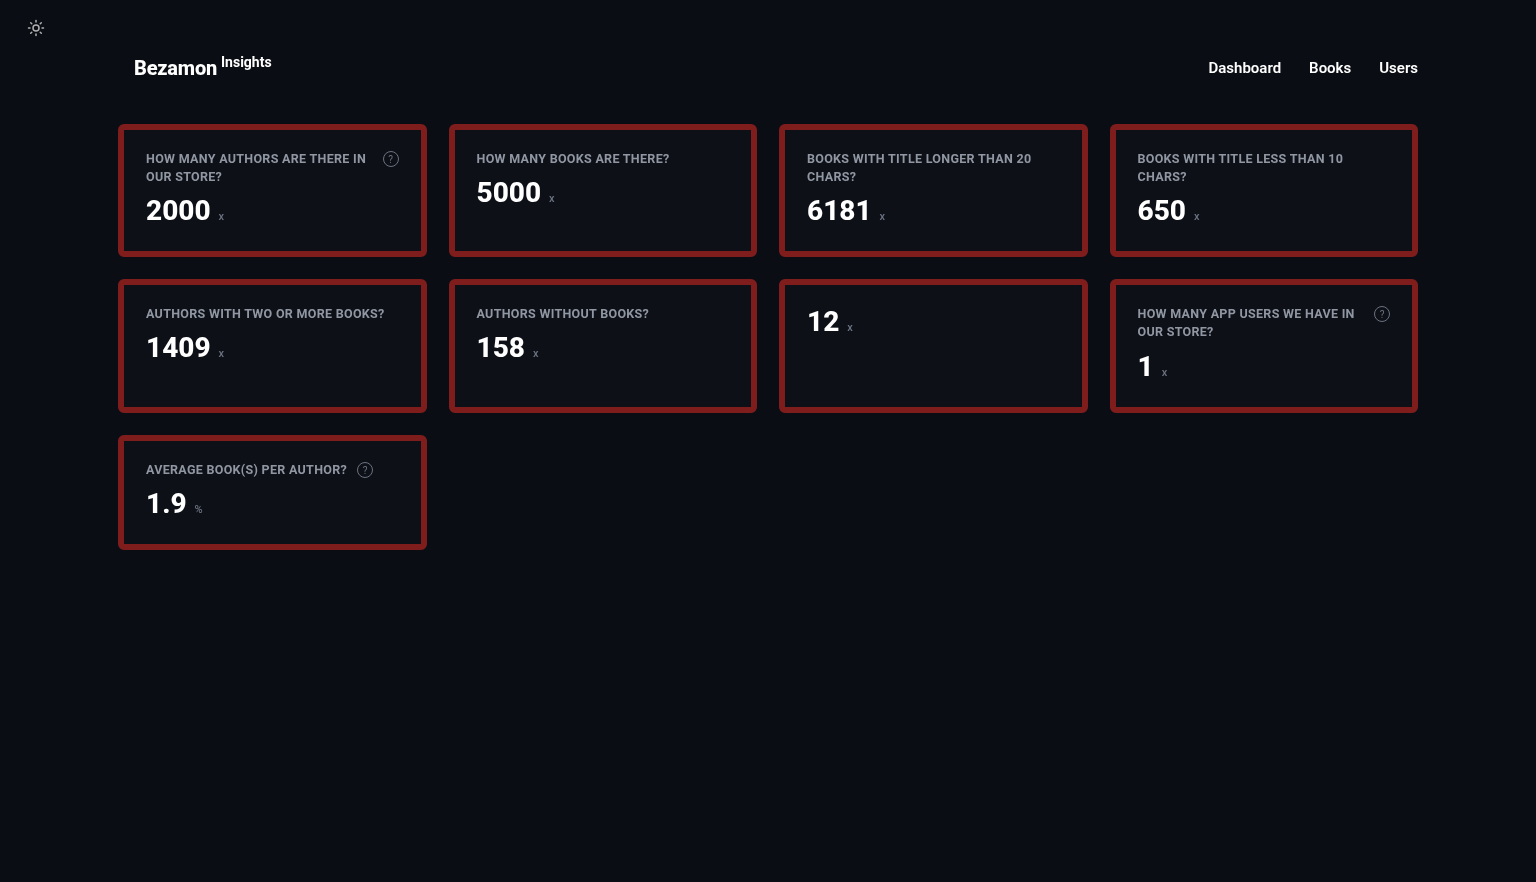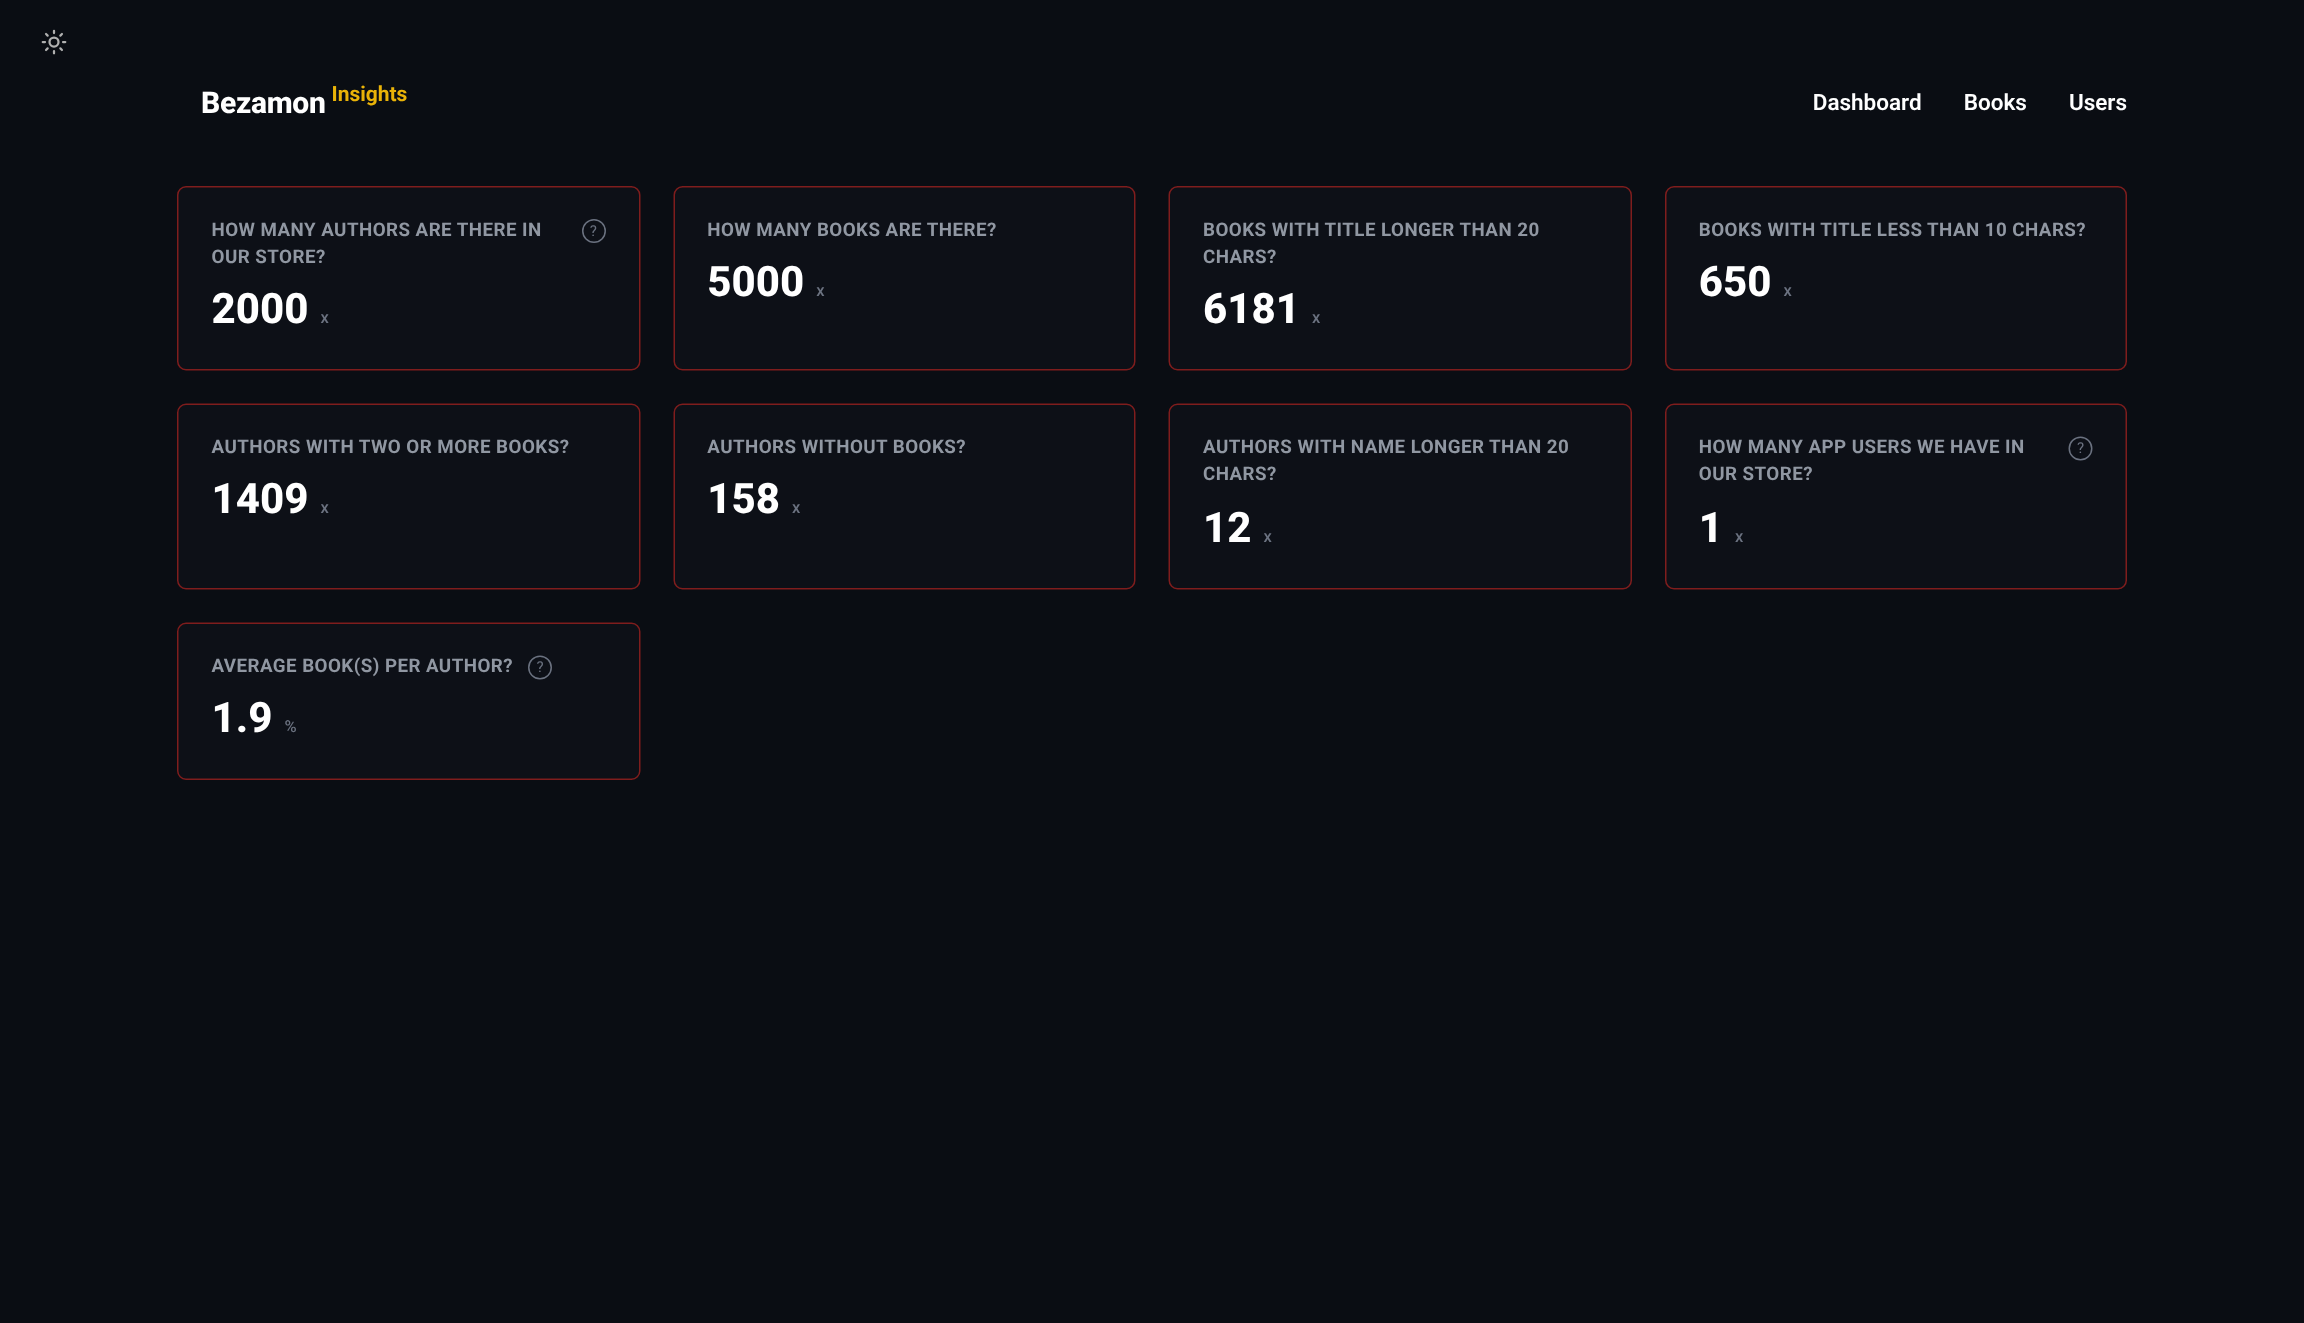--- a/index.html
+++ b/index.html
@@ -53,21 +53,21 @@
     .logo-main {
       font-size: 20px;
       font-weight: 800;
       color: #ffffff;
       letter-spacing: -0.2px;
     }
     
     .logo-sub {
       font-size: 14px;
       font-weight: 700;
-      color: #eab308;
+      color: #ffffff;
       position: relative;
       top: -8px;
     }
     
     .nav {
       display: flex;
       gap: 28px;
       justify-content: flex-end;
     }
     
@@ -79,21 +79,21 @@
     }
     
     .cards-grid {
       display: grid;
       grid-template-columns: repeat(4, 1fr);
       gap: 22px;
     }
     
     .card {
       background-color: #0d1017;
-      border: 1px solid #7f1d1d;
+      border: 6px solid #7f1d1d;
       border-radius: 6px;
       padding: 20px 22px 24px 22px;
       min-height: 104px;
       display: flex;
       flex-direction: column;
       position: relative;
     }
     
     .card-title-row {
       display: flex;
@@ -232,23 +232,20 @@
       <div class="card-title-row">
         <div class="card-title">AUTHORS WITHOUT BOOKS?</div>
       </div>
       <div class="card-value-row">
         <span class="card-value">158</span>
         <span class="card-unit">x</span>
       </div>
     </div>
 
     <div class="card">
-      <div class="card-title-row">
-        <div class="card-title">AUTHORS WITH NAME LONGER THAN 20 CHARS?</div>
-      </div>
       <div class="card-value-row">
         <span class="card-value">12</span>
         <span class="card-unit">x</span>
       </div>
     </div>
 
     <div class="card">
       <div class="card-title-row">
         <div class="card-title">HOW MANY APP USERS WE HAVE IN OUR STORE?</div>
         <div class="help-icon">?</div>

